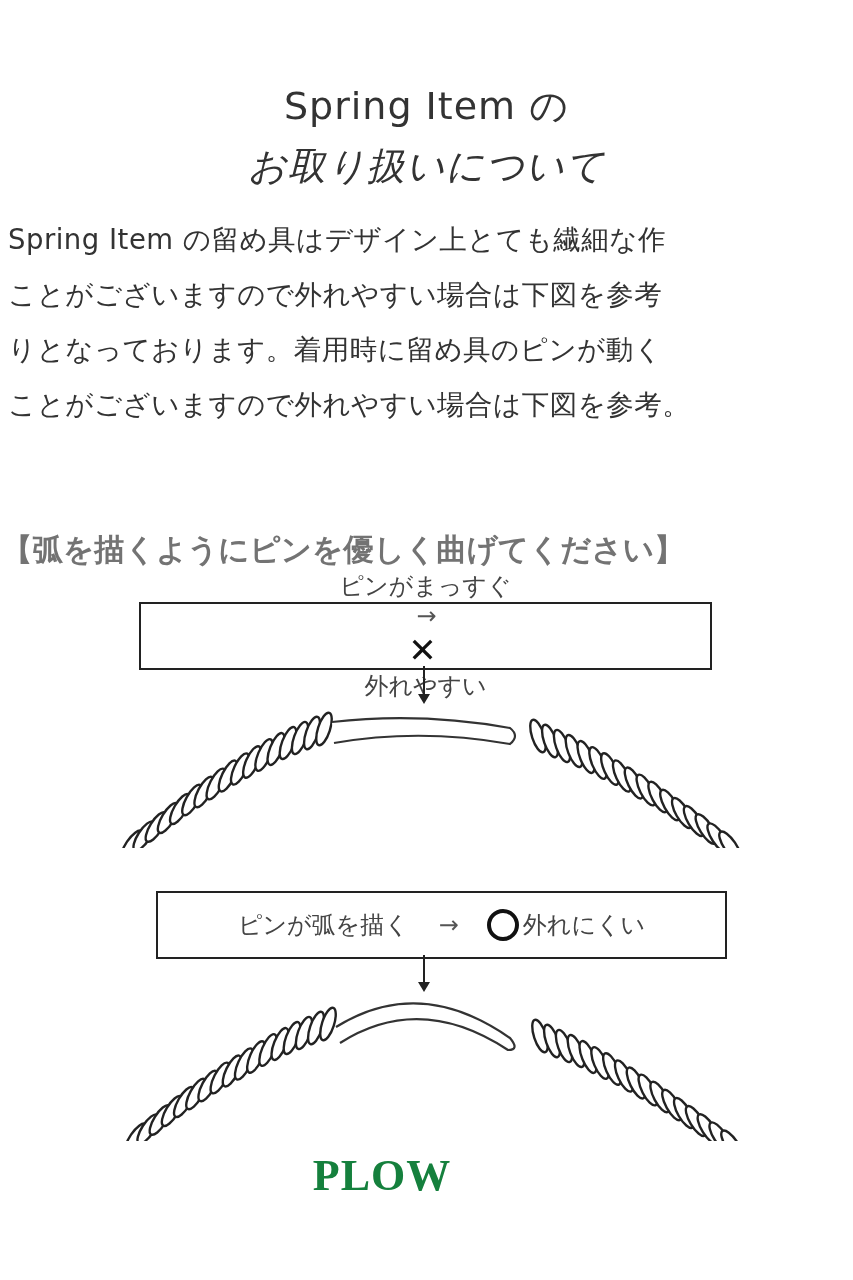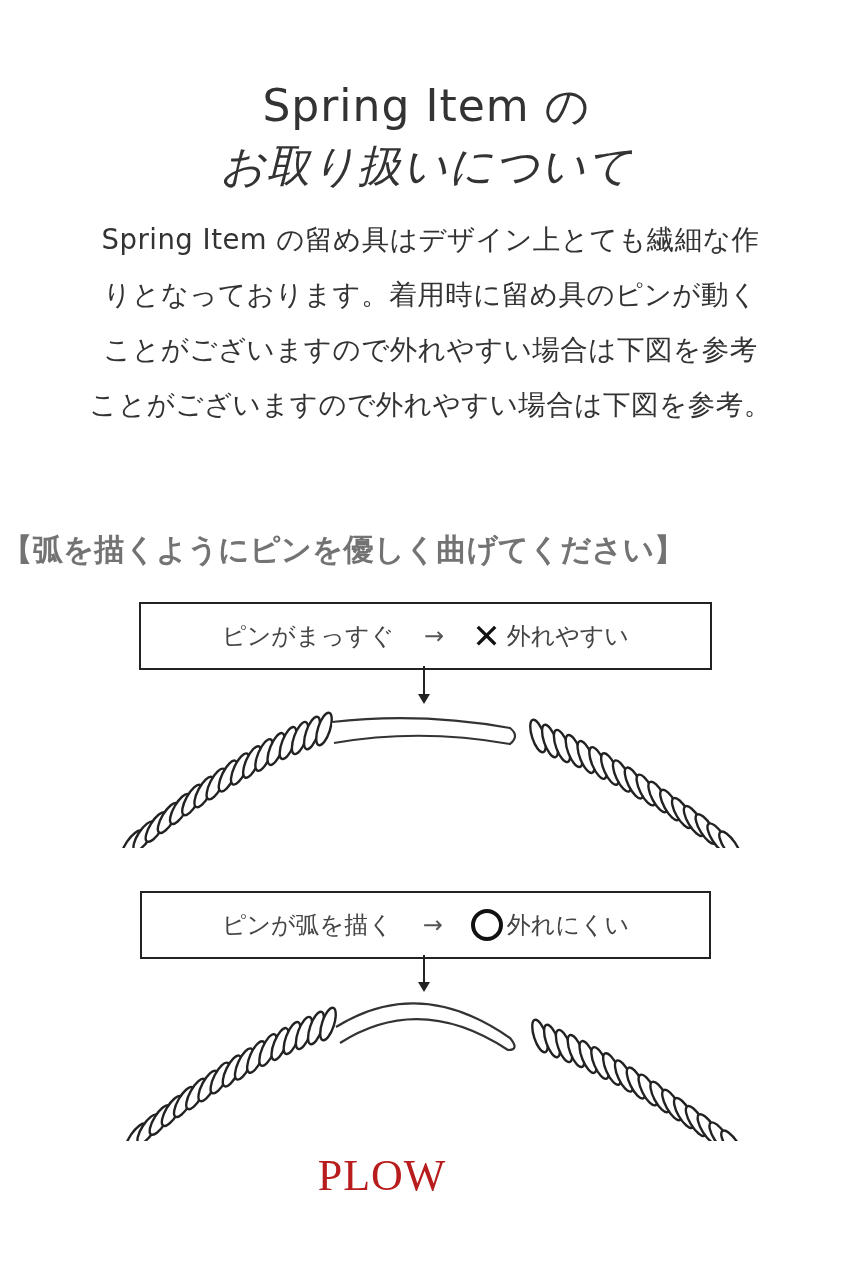--- a/index.html
+++ b/index.html
@@ -1,42 +1,42 @@
 <!DOCTYPE html>
 <html><head>
 <meta charset="utf-8">
 <style>
   html, body { margin: 0; padding: 0; background: #ffffff; }
   body { width: 853px; height: 1280px; position: relative; overflow: hidden; color: #2a2a2a;
          font-family: "DejaVu Sans", "Liberation Sans", sans-serif; }
-  .title { position: absolute; left: 0; width: 853px; text-align: center; font-size: 44px; color: #333; letter-spacing: 1px; line-height: 60px; }
+  .title { position: absolute; left: 0; width: 853px; text-align: center; font-size: 38px; color: #333; letter-spacing: 1px; line-height: 60px; }
   .title.l1 { top: 76px; }
   .title.l2 { top: 136px; font-style: italic; }
-  .body-text { position: absolute; left: 8px; top: 212px; width: 845px; font-size: 27.5px; line-height: 55px; color: #333; letter-spacing: 0.5px; text-align: center; }
+  .body-text { position: absolute; left: 8px; top: 212px; width: 845px; font-size: 27.5px; line-height: 55px; color: #333; letter-spacing: 0.5px; }
   .body-text div { white-space: nowrap; }
   .heading { position: absolute; left: 2px; top: 530px; width: 845px; font-size: 30.5px; font-weight: bold; color: #737373; white-space: nowrap; letter-spacing: 0px; }
   .box { position: absolute; border: 2px solid #222; background: #fff; display: flex; align-items: center; justify-content: center; font-size: 24px; color: #444; white-space: nowrap; }
-  .box1 { left: 139px; top: 602px; width: 569px; height: 64px; }
-  .box2 { left: 140px; top: 891px; width: 567px; height: 64px; text-align: center; }
+  .box1 { left: 139px; top: 602px; width: 569px; height: 64px; flex-direction: column; }
+  .box2 { left: 156px; top: 891px; width: 567px; height: 64px; text-align: center; }
   .box .arrow { margin: 0 28px 0 30px; color: #555; }
   .box .mark-x { font-size: 34px; font-weight: bold; color: #111; margin-right: 6px; }
   .box .mark-o { display: inline-block; width: 24px; height: 24px; border: 4px solid #111; border-radius: 50%; margin-right: 4px; }
-  .brand { position: absolute; left: 0; width: 764px; top: 1150px; text-align: center; font-family: "Liberation Serif", "DejaVu Serif", serif; font-weight: normal; font-size: 44px; color: #b91c1c; letter-spacing: 1px; }
+  .brand { position: absolute; left: 0; width: 764px; top: 1150px; text-align: center; font-family: "Liberation Serif", "DejaVu Serif", serif; font-weight: bold; font-size: 44px; color: #15803d; letter-spacing: 1px; }
   svg.diagram { position: absolute; left: 0; }
 </style>
 </head>
 <body>
 
 <div class="title l1">Spring Item の</div>
 <div class="title l2">お取り扱いについて</div>
 
 <div class="body-text">
   <div>Spring Item の留め具はデザイン上とても繊細な作</div>
+  <div>ことがございますので外れやすい場合は下図を参考</div>
   <div>りとなっております。着用時に留め具のピンが動く</div>
-  <div>ことがございますので外れやすい場合は下図を参考</div>
   <div>ことがございますので外れやすい場合は下図を参考。</div>
 </div>
 
 <div class="heading">【弧を描くようにピンを優しく曲げてください】</div>
 
 <div class="box box1">
   <span>ピンがまっすぐ</span>
   <span class="arrow">→</span>
   <span class="mark-x">✕</span>
   <span>外れやすい</span>

